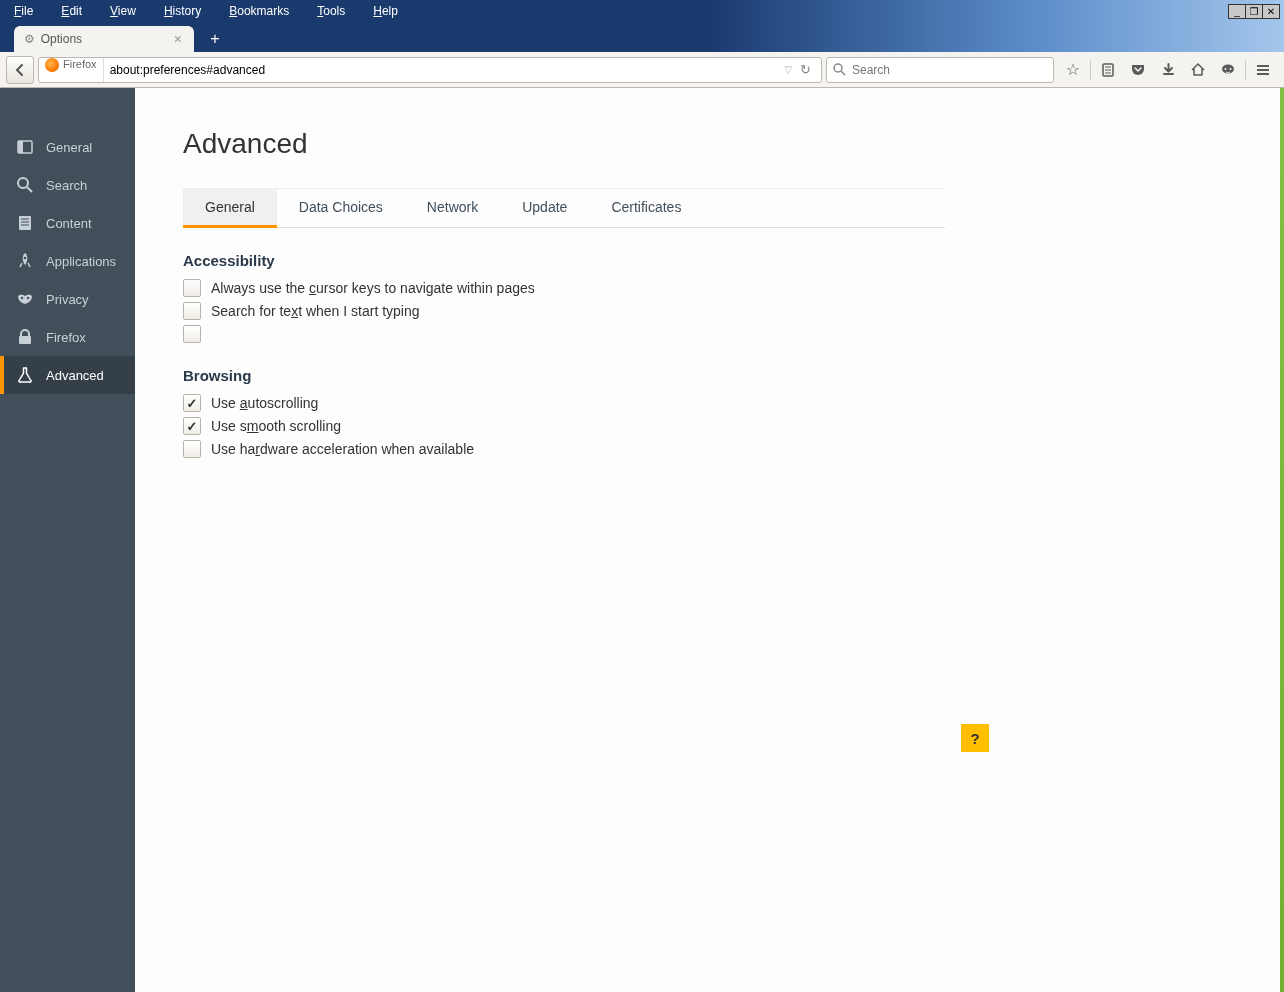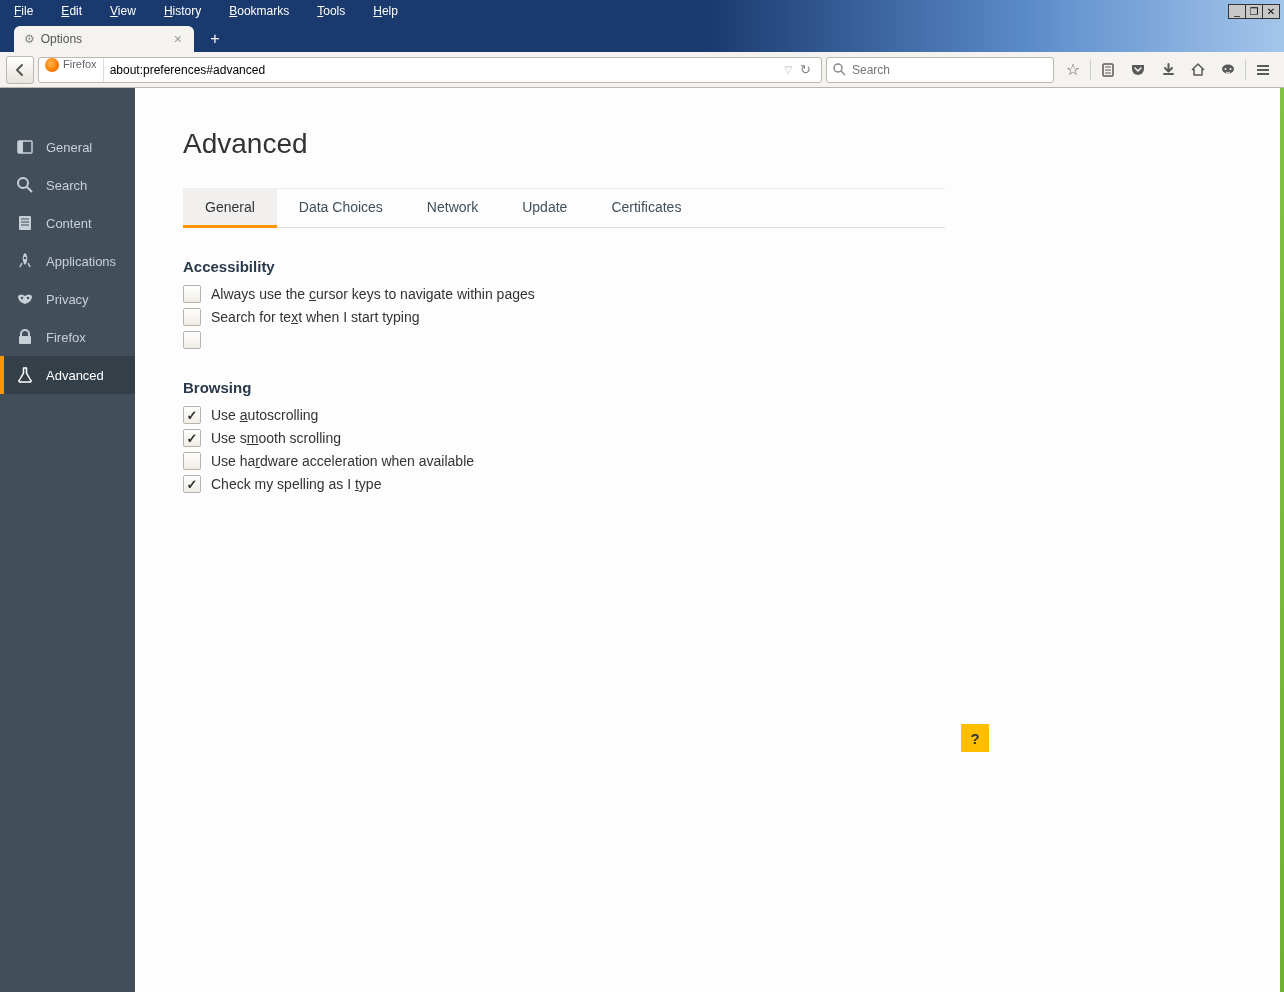--- a/index.html
+++ b/index.html
@@ -33,21 +33,21 @@
 .sidebar{width:135px;background:#424f5a;padding-top:40px;}
 .side-item{display:flex;align-items:center;height:38px;padding-left:16px;color:#c8d0d7;font-size:13px;gap:12px;cursor:default;}
 .side-item .sicon{width:18px;text-align:center;font-size:15px;}
 .side-item.active{background:#343f48;color:#fff;border-left:4px solid #ff9500;padding-left:12px;}
 .content{flex:1;background:#fdfdfd;position:relative;overflow:auto;}
 .content-inner{margin:40px 0 0 48px;width:762px;}
 h1.page-title{font-size:28px;font-weight:400;color:#333;margin:0 0 28px;}
 .subtabs{display:flex;border-bottom:1px solid #ddd;border-top:1px solid #eee;}
 .subtab{padding:10px 22px;font-size:14px;color:#424f5a;cursor:default;}
 .subtab.active{background:#f2f0ee;color:#333;border-bottom:3px solid #ff9500;margin-bottom:-1px;}
-.section{margin-top:30px;}
+.section{margin-top:24px;}
 .section h2{font-size:15px;font-weight:600;color:#2b3a4a;margin:0 0 10px;}
 .chk-row{display:flex;align-items:center;margin:5px 0;gap:10px;font-size:14px;color:#333;}
 .chk{width:18px;height:18px;border:1px solid #b8b3aa;background:linear-gradient(#fff,#f0ede6);border-radius:2px;display:flex;align-items:center;justify-content:center;color:#333;font-size:13px;cursor:default;flex-shrink:0;}
 .chk.checked::after{content:"✓";font-weight:bold;}
 .chk-label .ul{text-decoration:underline;}
 .help-btn{position:absolute;right:295px;bottom:240px;width:28px;height:28px;background:#ffbf00;color:#333;font-weight:bold;display:flex;align-items:center;justify-content:center;cursor:default;font-size:15px;}
 .right-edge{position:absolute;right:0;top:0;width:4px;height:100%;background:linear-gradient(#7fc241,#6fb030);}
 svg{display:block;}
 </style>
 </head>
@@ -257,22 +257,18 @@
               <span class="chk-label">Use <span class="ul">a</span>utoscrolling</span>
             </div>
             <div class="chk-row">
               <div class="chk checked"></div>
               <span class="chk-label">Use s<span class="ul">m</span>ooth scrolling</span>
             </div>
             <div class="chk-row">
               <div class="chk"></div>
               <span class="chk-label">Use ha<span class="ul">r</span>dware acceleration when available</span>
             </div>
-            <div class="chk-row">
-              <div class="chk checked"></div>
-              <span class="chk-label">Check my spelling as I <span class="ul">t</span>ype</span>
-            </div>
           </div>
       </div>
     </div>
     <div class="help-btn">?</div>
   </div>
 </div>
 
 </body></html>

